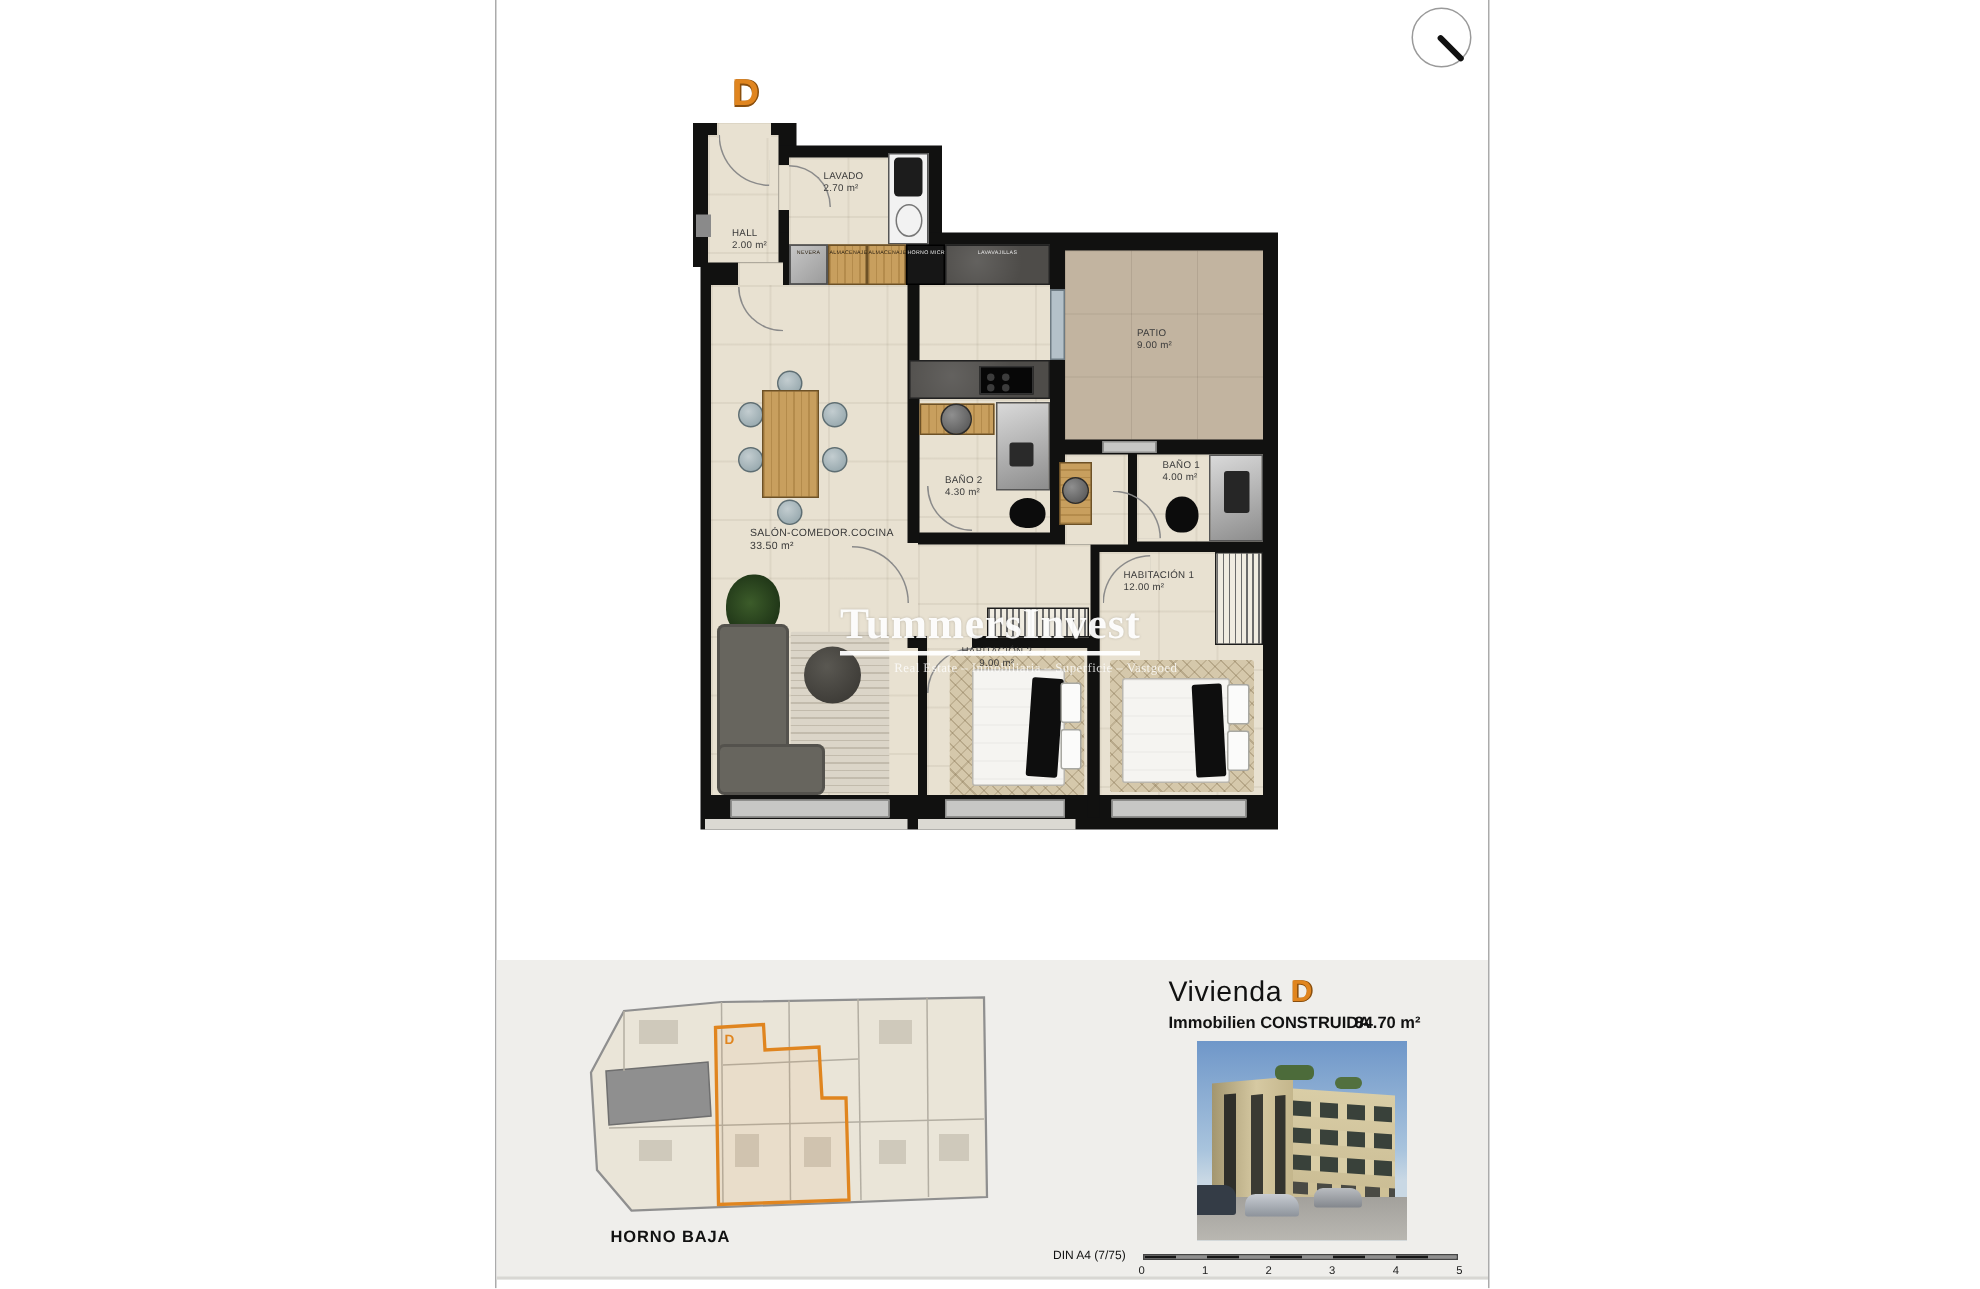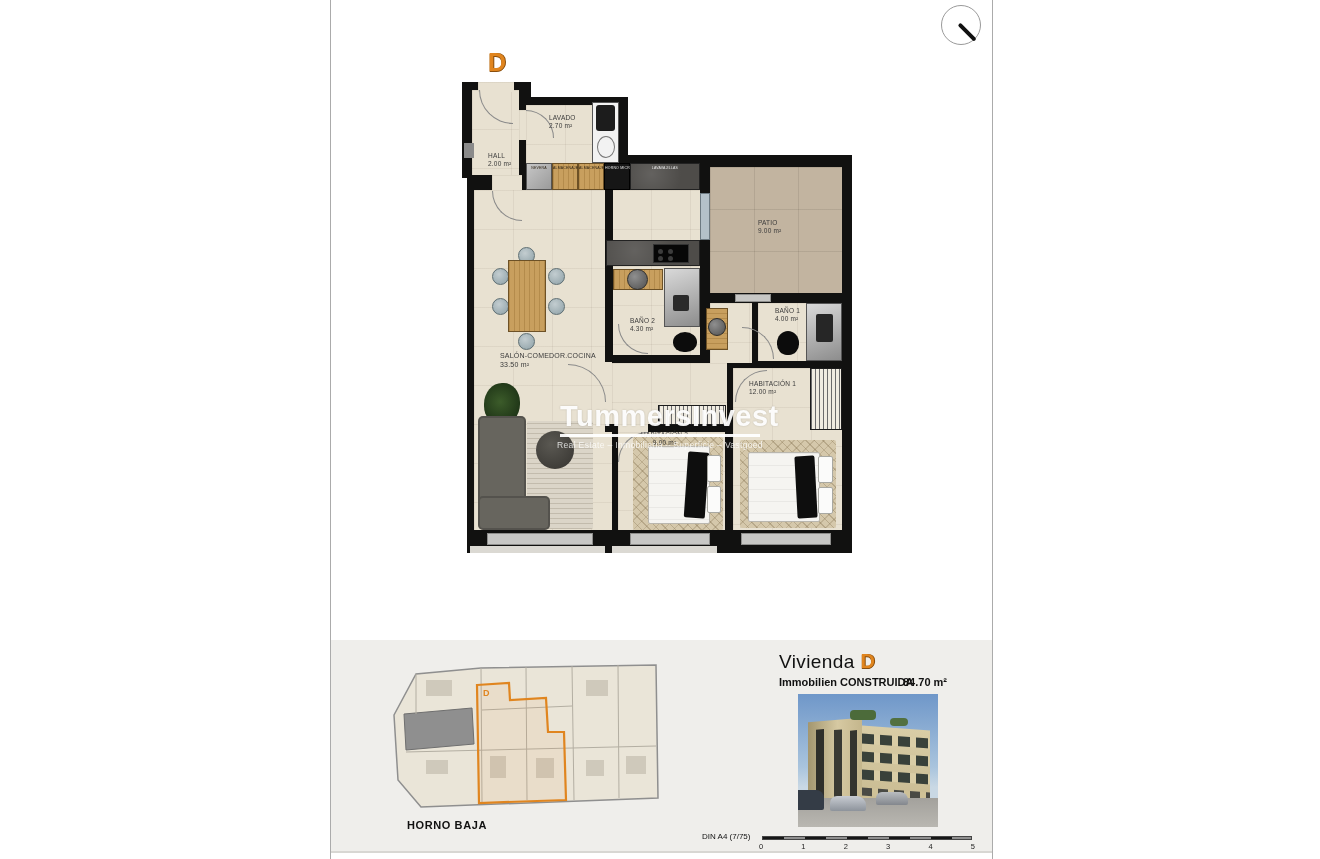--- a/index.html
+++ b/index.html
@@ -178,21 +178,21 @@
 
     <div class="abs roomlabel" style="left:549px;top:114px;"><span>LAVADO</span><br><span>2.70 m²</span></div>
     <div class="abs roomlabel" style="left:488px;top:152px;"><span>HALL</span><br><span>2.00 m²</span></div>
     <div class="abs roomlabel" style="left:758px;top:219px;"><span>PATIO</span><br><span>9.00 m²</span></div>
     <div class="abs roomlabel" style="left:630px;top:317px;"><span>BAÑO 2</span><br><span>4.30 m²</span></div>
     <div class="abs roomlabel" style="left:775px;top:307px;"><span>BAÑO 1</span><br><span>4.00 m²</span></div>
     <div class="abs roomlabel" style="left:500px;top:351px;font-size:7px;"><span>SALÓN-COMEDOR.COCINA</span><br><span>33.50 m²</span></div>
     <div class="abs roomlabel" style="left:749px;top:380px;"><span>HABITACIÓN 1</span><br><span>12.00 m²</span></div>
     <div class="abs roomlabel" style="left:641px;top:431px;text-align:center;"><span>HABITACIÓN 2</span><br><span>9.00 m²</span></div>
 
-    <div class="abs" style="left:560px;top:400px;width:200px;text-align:center;z-index:30;">
+    <div class="abs" style="left:560px;top:400px;width:200px;text-align:right;z-index:30;font-family:Liberation Serif, serif;">
       <div class="wm-title">TummersInvest</div>
       <div class="wm-sub" style="margin-left:-25px;width:250px;">Real Estate – Inmobiliaria – Superficie – Vastgoed</div>
     </div>
   </div>
 
   <div class="abs" style="left:331px;top:640px;width:661px;height:213px;background:#efeeeb;border-bottom:2px solid #d8d7d3;box-sizing:border-box;">
 
     <svg class="abs" style="left:55px;top:20px;" width="278" height="154" viewBox="0 0 278 154">
       <polygon points="8,55 30,14 95,8 270,5 272,138 35,147 12,120" fill="#eae5d8" stroke="#8f8f8f" stroke-width="1.5"></polygon>
       <polygon points="18,54 86,48 88,84 20,90" fill="#8f8f8f" stroke="#6f6f6f" stroke-width="1"></polygon>

